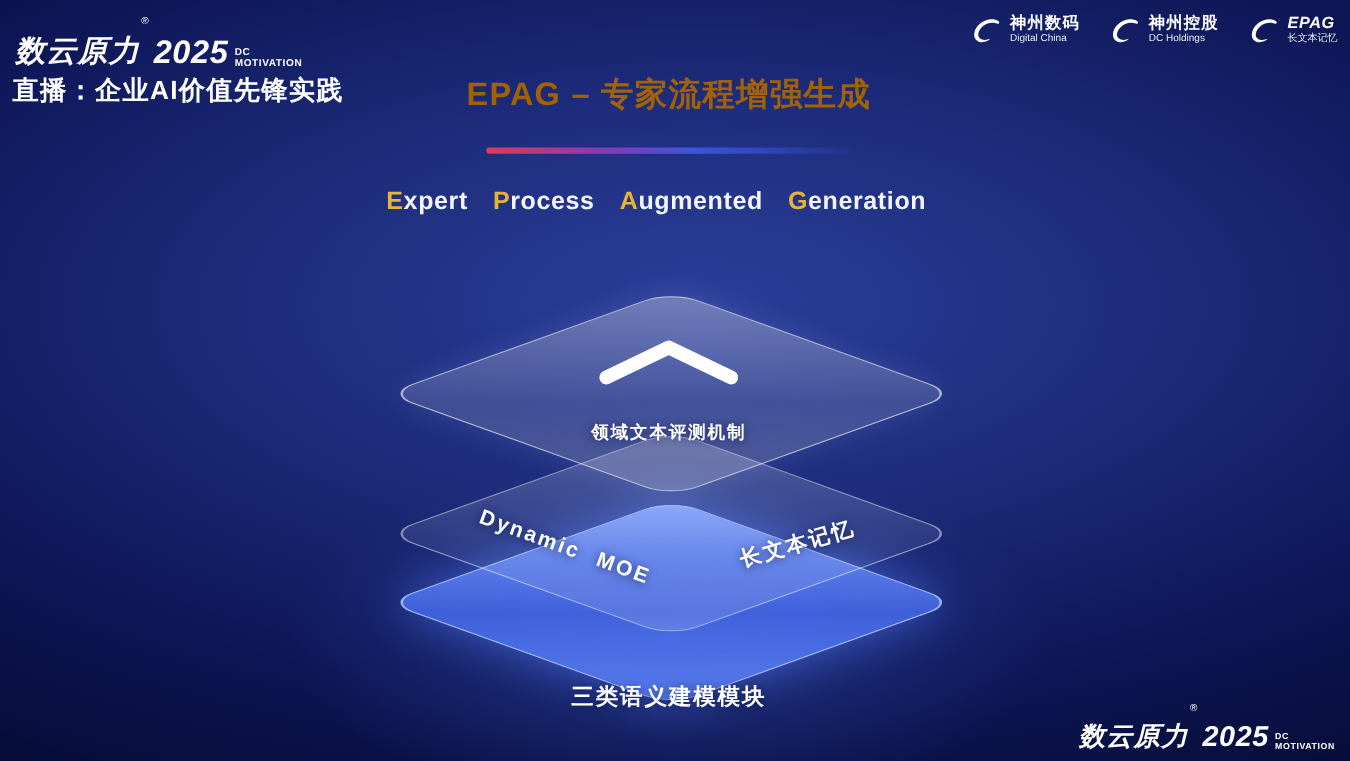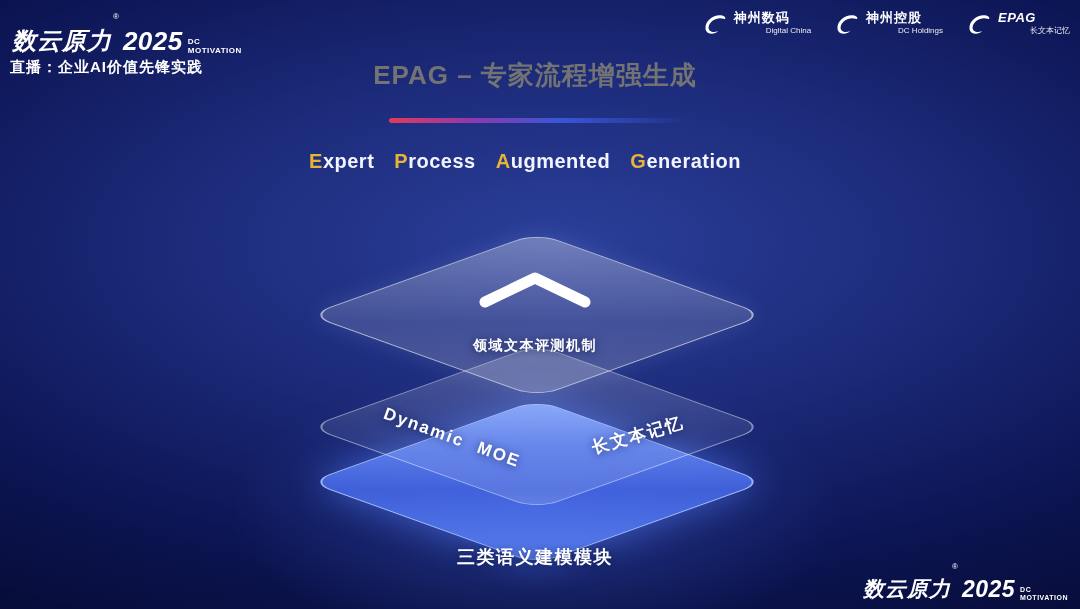--- a/index.html
+++ b/index.html
@@ -23,32 +23,32 @@
   .brand .brand-sub span{font-weight:700;}
   .brand-tl{position:absolute;left:12px;top:10px;}
   .brand-tl .brand-name{font-size:24px;}
   .brand-tl .brand-year{font-size:26px;margin-left:2px;}
   .brand-tl .brand-sub span{font-size:8px;letter-spacing:0.5px;}
   .brand-br{position:absolute;right:12px;bottom:6px;}
   .brand-br .brand-name{font-size:21px;}
   .brand-br .brand-year{font-size:23px;margin-left:2px;}
   .brand-br .brand-sub span{font-size:7px;letter-spacing:0.5px;}
   
-  .live-label{position:absolute;left:10px;top:58px;font-size:15px;font-weight:800;letter-spacing:1px;}
+  .live-label{position:absolute;left:10px;top:58px;font-size:21px;font-weight:800;letter-spacing:1px;}
   .page-title{position:absolute;left:535px;top:58px;transform:translateX(-50%);
-    font-size:26px;font-weight:800;letter-spacing:1px;color:#737373;white-space:nowrap;}
+    font-size:26px;font-weight:800;letter-spacing:1px;color:#a16207;white-space:nowrap;}
   .divider{position:absolute;left:535px;top:118px;transform:translateX(-50%);width:292px;height:5px;border-radius:3px;
     background:linear-gradient(90deg,#e03a5a 0%,#8a3ab0 30%,#3b55d8 58%,rgba(40,70,180,0.12) 100%);}
   .partners{position:absolute;right:10px;top:10px;display:flex;gap:22px;align-items:center;}
   .p-item{display:flex;align-items:center;gap:6px;}
   .p-icon{width:27px;height:27px;flex:0 0 auto;}
   .p-text{display:flex;flex-direction:column;line-height:1.15;}
   .p-line1{font-size:13px;font-weight:700;letter-spacing:1px;}
   .p-line1.italic{font-style:italic;letter-spacing:0.5px;}
-  .p-line2{font-size:8px;opacity:0.92;margin-left:32px;}
+  .p-line2{font-size:8px;opacity:0.92;}
   
   .en-title{position:absolute;left:525px;top:150px;transform:translateX(-50%);
     font-size:20px;font-weight:600;letter-spacing:0.5px;white-space:nowrap;color:#f2f4ff;}
   .en-title .word{margin:0 7px;}
   .en-title .cap{color:#e8b434;}
   
   .diamond{position:absolute;left:375px;width:320px;height:320px;border-radius:30px;
     transform:scaleY(0.36) rotate(45deg);}
   .d-top{top:153px;z-index:3;
     background:linear-gradient(135deg,rgba(255,255,255,0.34) 0%,rgba(255,255,255,0.14) 55%,rgba(255,255,255,0.22) 100%);

